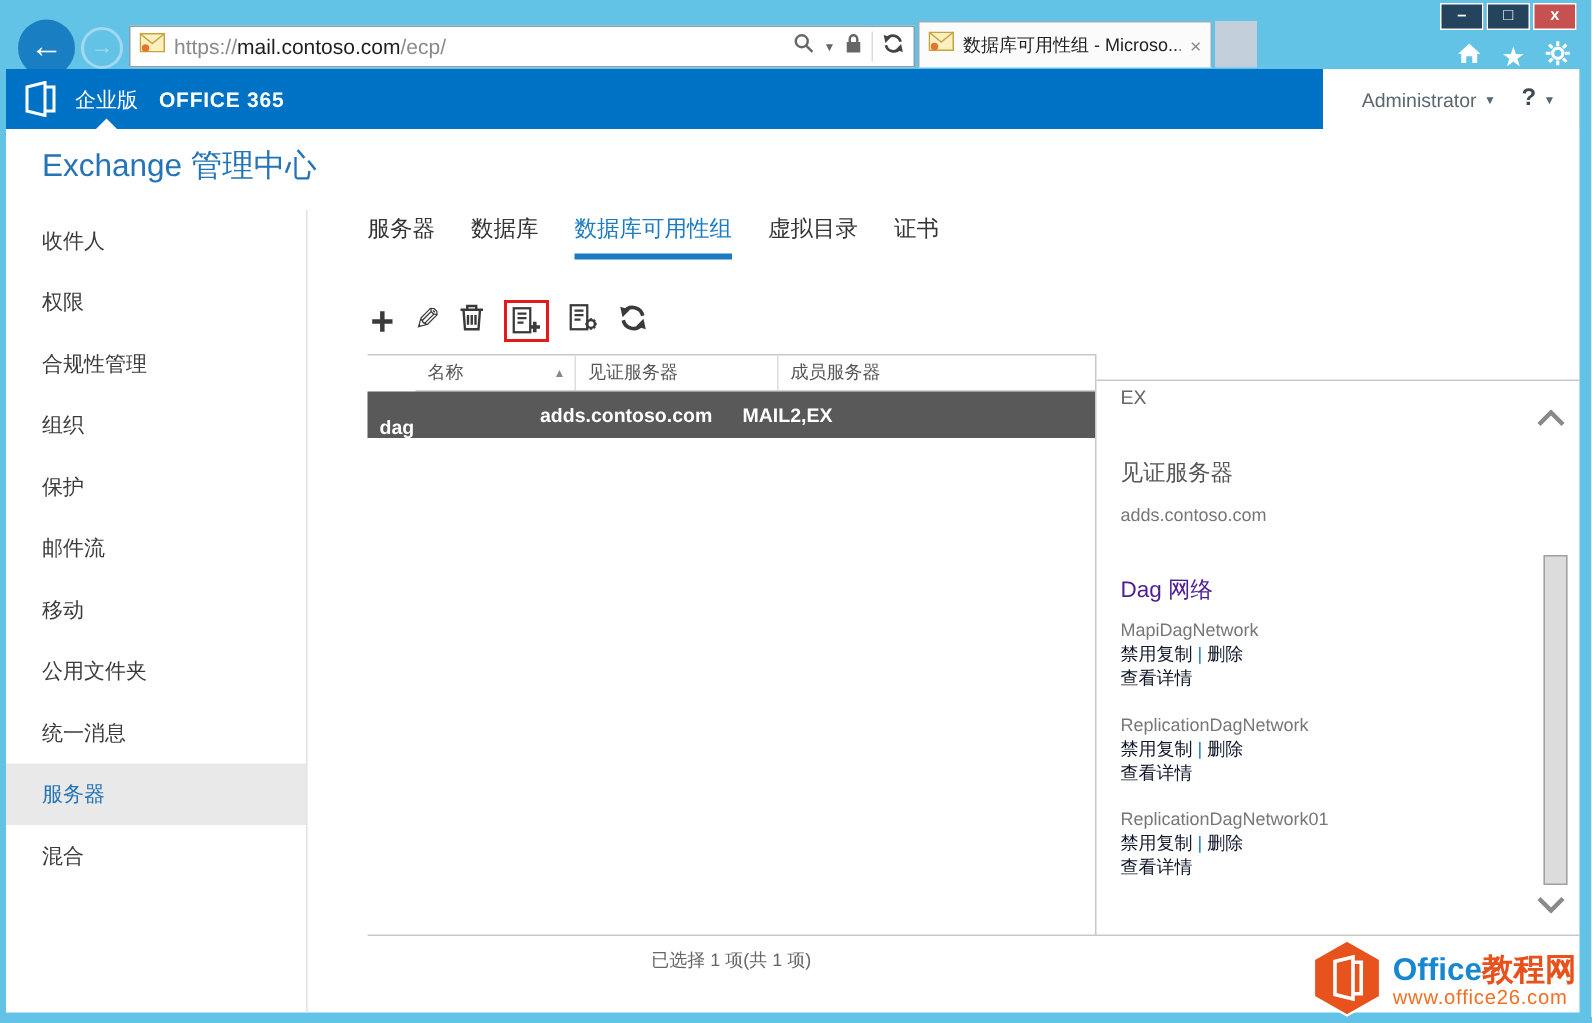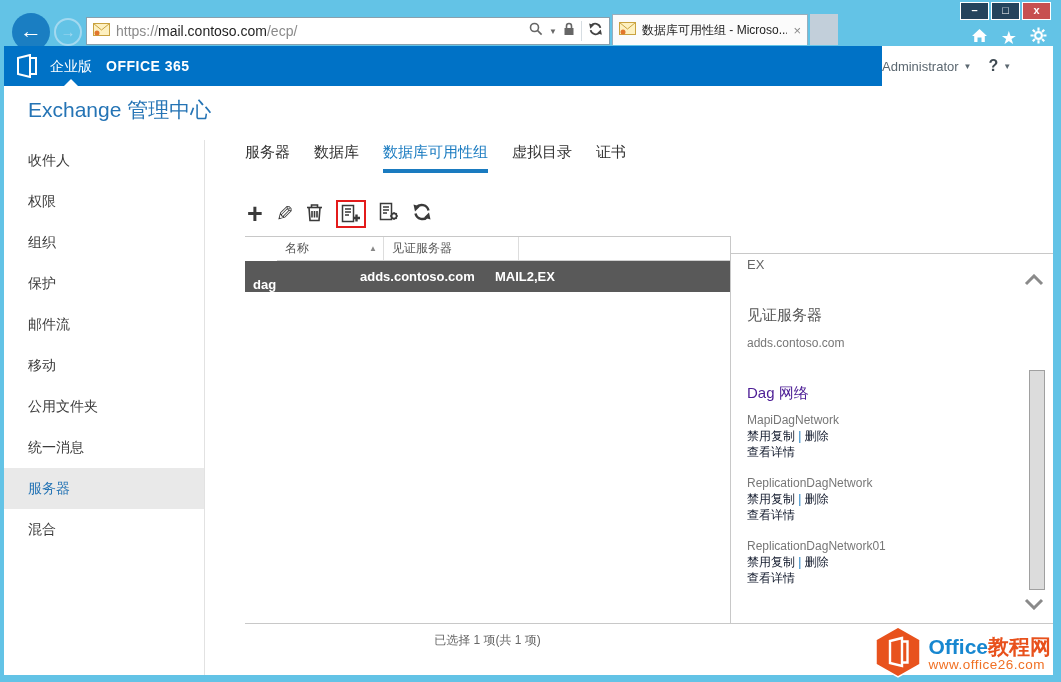--- a/index.html
+++ b/index.html
@@ -38,21 +38,21 @@
   .b-star { color:#fff; font-size:18px; line-height:18px; cursor:pointer; }
 
   
   .o365 { position:absolute; left:4px; top:46px; width:1049px; height:40px; background:#0072c6; }
   .o365-logo { position:absolute; left:12px; top:8px; cursor:pointer; }
   .o365-edition { position:absolute; left:46px; top:12px; color:#fff; font-size:14px; cursor:pointer; }
   .o365-pointer { position:absolute; left:60px; bottom:0; width:0; height:0;
                   border-left:7px solid transparent; border-right:7px solid transparent; border-bottom:7px solid #fff; }
   .o365-brand { position:absolute; left:102px; top:12px; color:#fff; font-size:14px; font-weight:bold; letter-spacing:0.5px; }
   .o365-right { position:absolute; right:0; top:0; width:171px; height:40px; background:#fff;
-                display:flex; align-items:center; justify-content:flex-start; padding-right:16px; gap:5px; }
+                display:flex; align-items:center; justify-content:flex-end; padding-right:16px; gap:5px; }
   .o365-user { color:#5b6770; font-size:13px; cursor:pointer; }
   .o365-help { color:#3f4a52; font-size:16px; font-weight:bold; margin-left:12px; cursor:pointer; }
   .drop { font-size:8px; color:#5b6770; }
 
   
   .page-title { position:absolute; left:28px; top:96px; font-size:21px; color:#2574b5; }
 
   .sidebar { position:absolute; left:4px; top:140px; width:201px; height:535px; border-right:1px solid #e2e2e2; }
   .side-item { height:41px; line-height:41px; padding-left:24px; font-size:14px; color:#3b3b3b; cursor:pointer; }
   .side-item.selected { background:#e9e9e9; color:#2574b5; }
@@ -206,20 +206,21 @@
       <span class="o365-help">?</span>
       <span class="drop">▼</span>
     </div>
   </div>
 
   <div class="page-title">Exchange 管理中心</div>
 
   <div class="sidebar">
     <div class="side-item">收件人</div>
     <div class="side-item">权限</div>
+    <div class="side-item">合规性管理</div>
     <div class="side-item">组织</div>
     <div class="side-item">保护</div>
     <div class="side-item">邮件流</div>
     <div class="side-item">移动</div>
     <div class="side-item">公用文件夹</div>
     <div class="side-item">统一消息</div>
     <div class="side-item selected">服务器</div>
     <div class="side-item">混合</div>
   </div>
 
@@ -288,20 +289,23 @@
   </div>
 
   <div class="list-pane">
     <div class="tbl-header">
       <div class="th th-name">
         <span>名称</span>
         <span class="sort-arrow">▲</span>
       </div>
       <div class="th th-witness">
           <span>见证服务器</span>
+        </div>
+      <div class="th th-members">
+          <span>成员服务器</span>
         </div>
     </div>
     <div class="tbl-row">
       <div class="td td-name">dag</div>
       <div class="td td-witness">adds.contoso.com</div>
       <div class="td">MAIL2,EX</div>
     </div>
   </div>
 
   <div class="details-pane">

